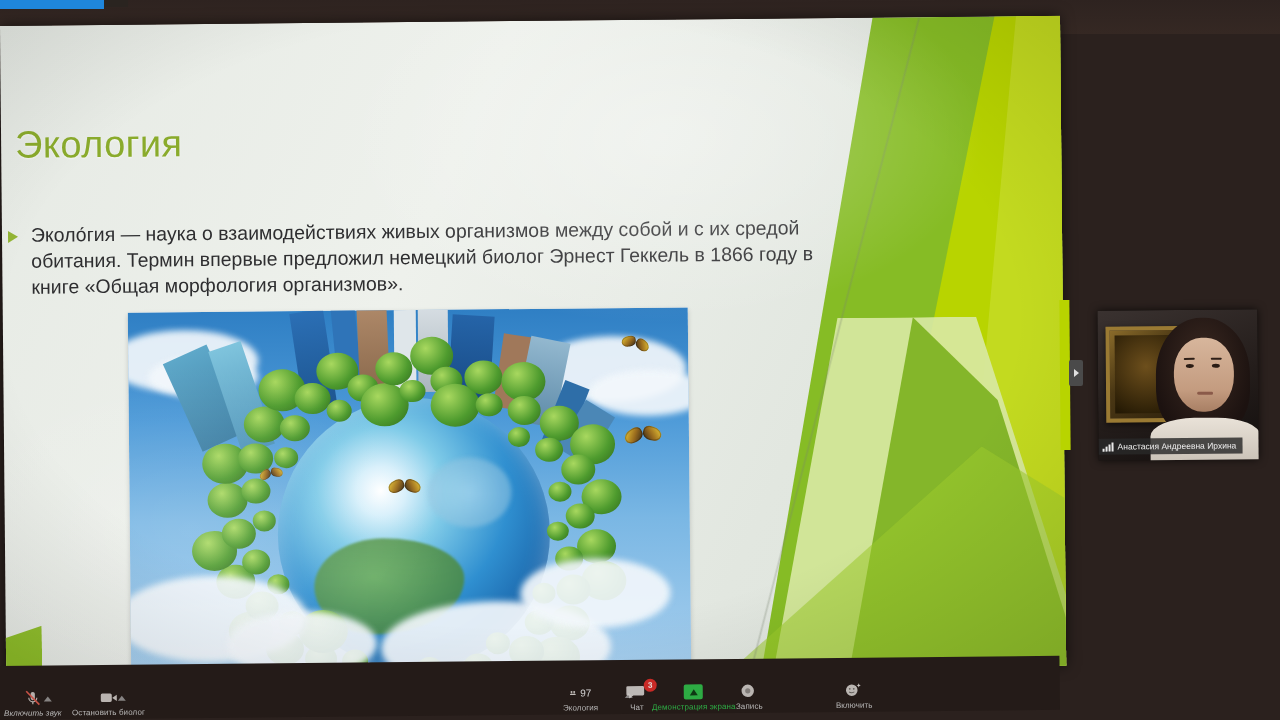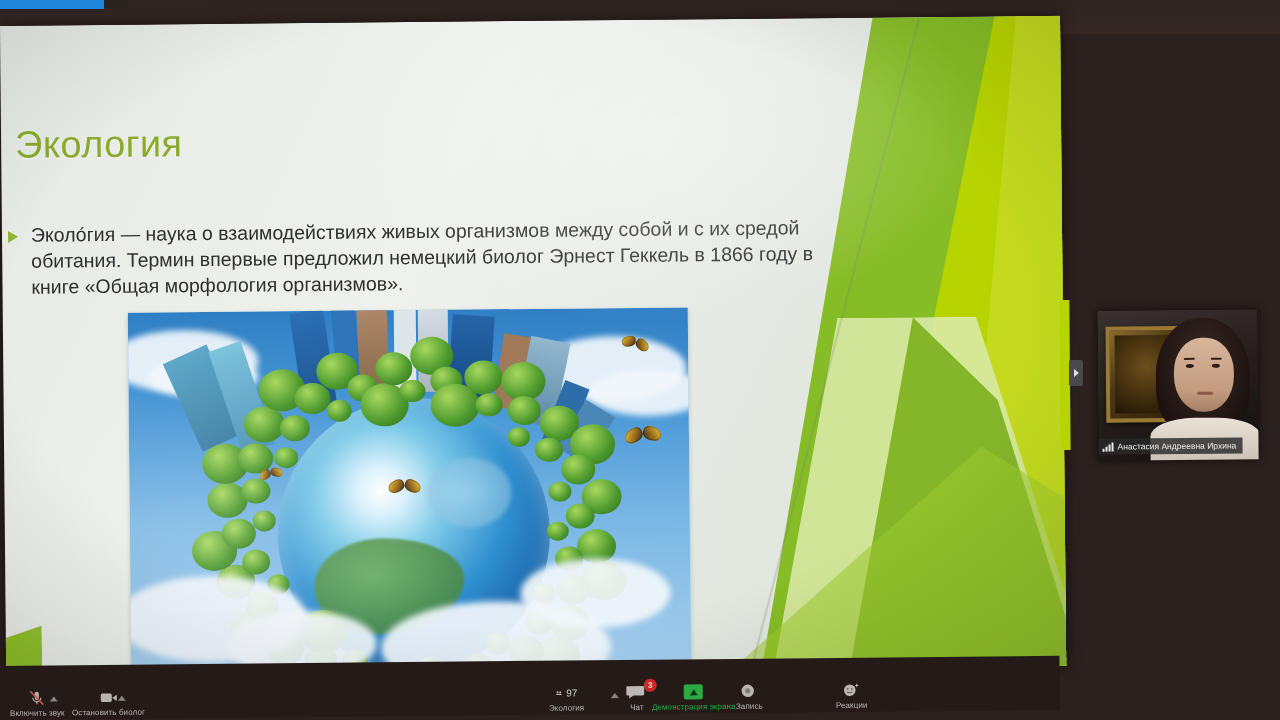--- a/index.html
+++ b/index.html
@@ -417,21 +417,21 @@
       </div>
 
       <div class="glare"></div>
       <div class="vignette"></div>
     </div>
   </div>
 
   <div class="toolbar">
     <div class="tb-inner">
 
-      <div class="tb-item" style="left:10px;">
+      <div class="tb-item" style="left:4px;font-style:italic;">
         <div class="tb-ico">
           <svg width="22" height="17" viewBox="0 0 22 17">
             <path d="M11 2.2c-1.2 0-2.1.9-2.1 2.1v4.1c0 1.2.9 2.1 2.1 2.1s2.1-.9 2.1-2.1V4.3c0-1.2-.9-2.1-2.1-2.1z" fill="#c9c4c0"></path>
             <path d="M7 8.1c0 2.2 1.8 4 4 4s4-1.8 4-4" stroke="#c9c4c0" stroke-width="1.2" fill="none"></path>
             <line x1="11" y1="12.1" x2="11" y2="14.6" stroke="#c9c4c0" stroke-width="1.2"></line>
             <line x1="4.5" y1="1.5" x2="17.5" y2="15" stroke="#e05a4d" stroke-width="1.6"></line>
           </svg>
         </div>
         <div class="caret" style="left:40px;"></div>
         <div class="tb-label">Включить звук</div>
@@ -441,21 +441,21 @@
         <div class="tb-ico">
           <svg width="22" height="17" viewBox="0 0 22 17">
             <rect x="3" y="4.5" width="11" height="8.5" rx="1.6" fill="#cfcac6"></rect>
             <path d="M14.6 8.8l4.4-2.9v6.1l-4.4-2.9z" fill="#cfcac6"></path>
           </svg>
         </div>
         <div class="caret" style="left:46px;"></div>
         <div class="tb-label">Остановить биолог</div>
       </div>
 
-      <div class="tb-item" style="left:549px;">
+      <div class="tb-item" style="left:563px;">
         <div class="tb-ico" style="display:flex;align-items:center;gap:3px;">
           <svg width="24" height="15" viewBox="0 0 24 15">
             <circle cx="5.5" cy="4.5" r="3.1" fill="#d8d4d0"></circle>
             <path d="M0.6 13.6c0-2.7 2.2-4.4 4.9-4.4s4.9 1.7 4.9 4.4z" fill="#d8d4d0"></path>
             <circle cx="13.8" cy="4.5" r="3.1" fill="#d8d4d0"></circle>
             <path d="M8.9 13.6c0-2.7 2.2-4.4 4.9-4.4s4.9 1.7 4.9 4.4z" fill="#d8d4d0"></path>
           </svg>
           <span style="color:#e8e8e8;font-size:10px;">97</span>
         </div>
         <div class="caret" style="left:62px;bottom:14px;"></div>
@@ -494,21 +494,21 @@
       <div class="tb-item" style="left:836px;">
         <div class="tb-ico">
           <svg width="20" height="16" viewBox="0 0 20 16">
             <circle cx="9" cy="8.4" r="5.8" fill="#cfcbc7"></circle>
             <circle cx="7" cy="7" r=".9" fill="#6b6763"></circle>
             <circle cx="11" cy="7" r=".9" fill="#6b6763"></circle>
             <path d="M6.4 10c.9 1.2 4.3 1.2 5.2 0" stroke="#6b6763" stroke-width="1" fill="none"></path>
             <path d="M16 1.6l.6 1.5 1.5.6-1.5.6-.6 1.5-.6-1.5-1.5-.6 1.5-.6z" fill="#dedad6"></path>
           </svg>
         </div>
-        <div class="tb-label">Реакции</div>
+        <div class="tb-label">Включить</div>
       </div>
 
     </div>
   </div>
 
   <div class="thumb-green-edge"></div>
   <div class="collapse-handle"></div>
 
   <div class="thumb">
     <div class="thumb-bg"></div>

